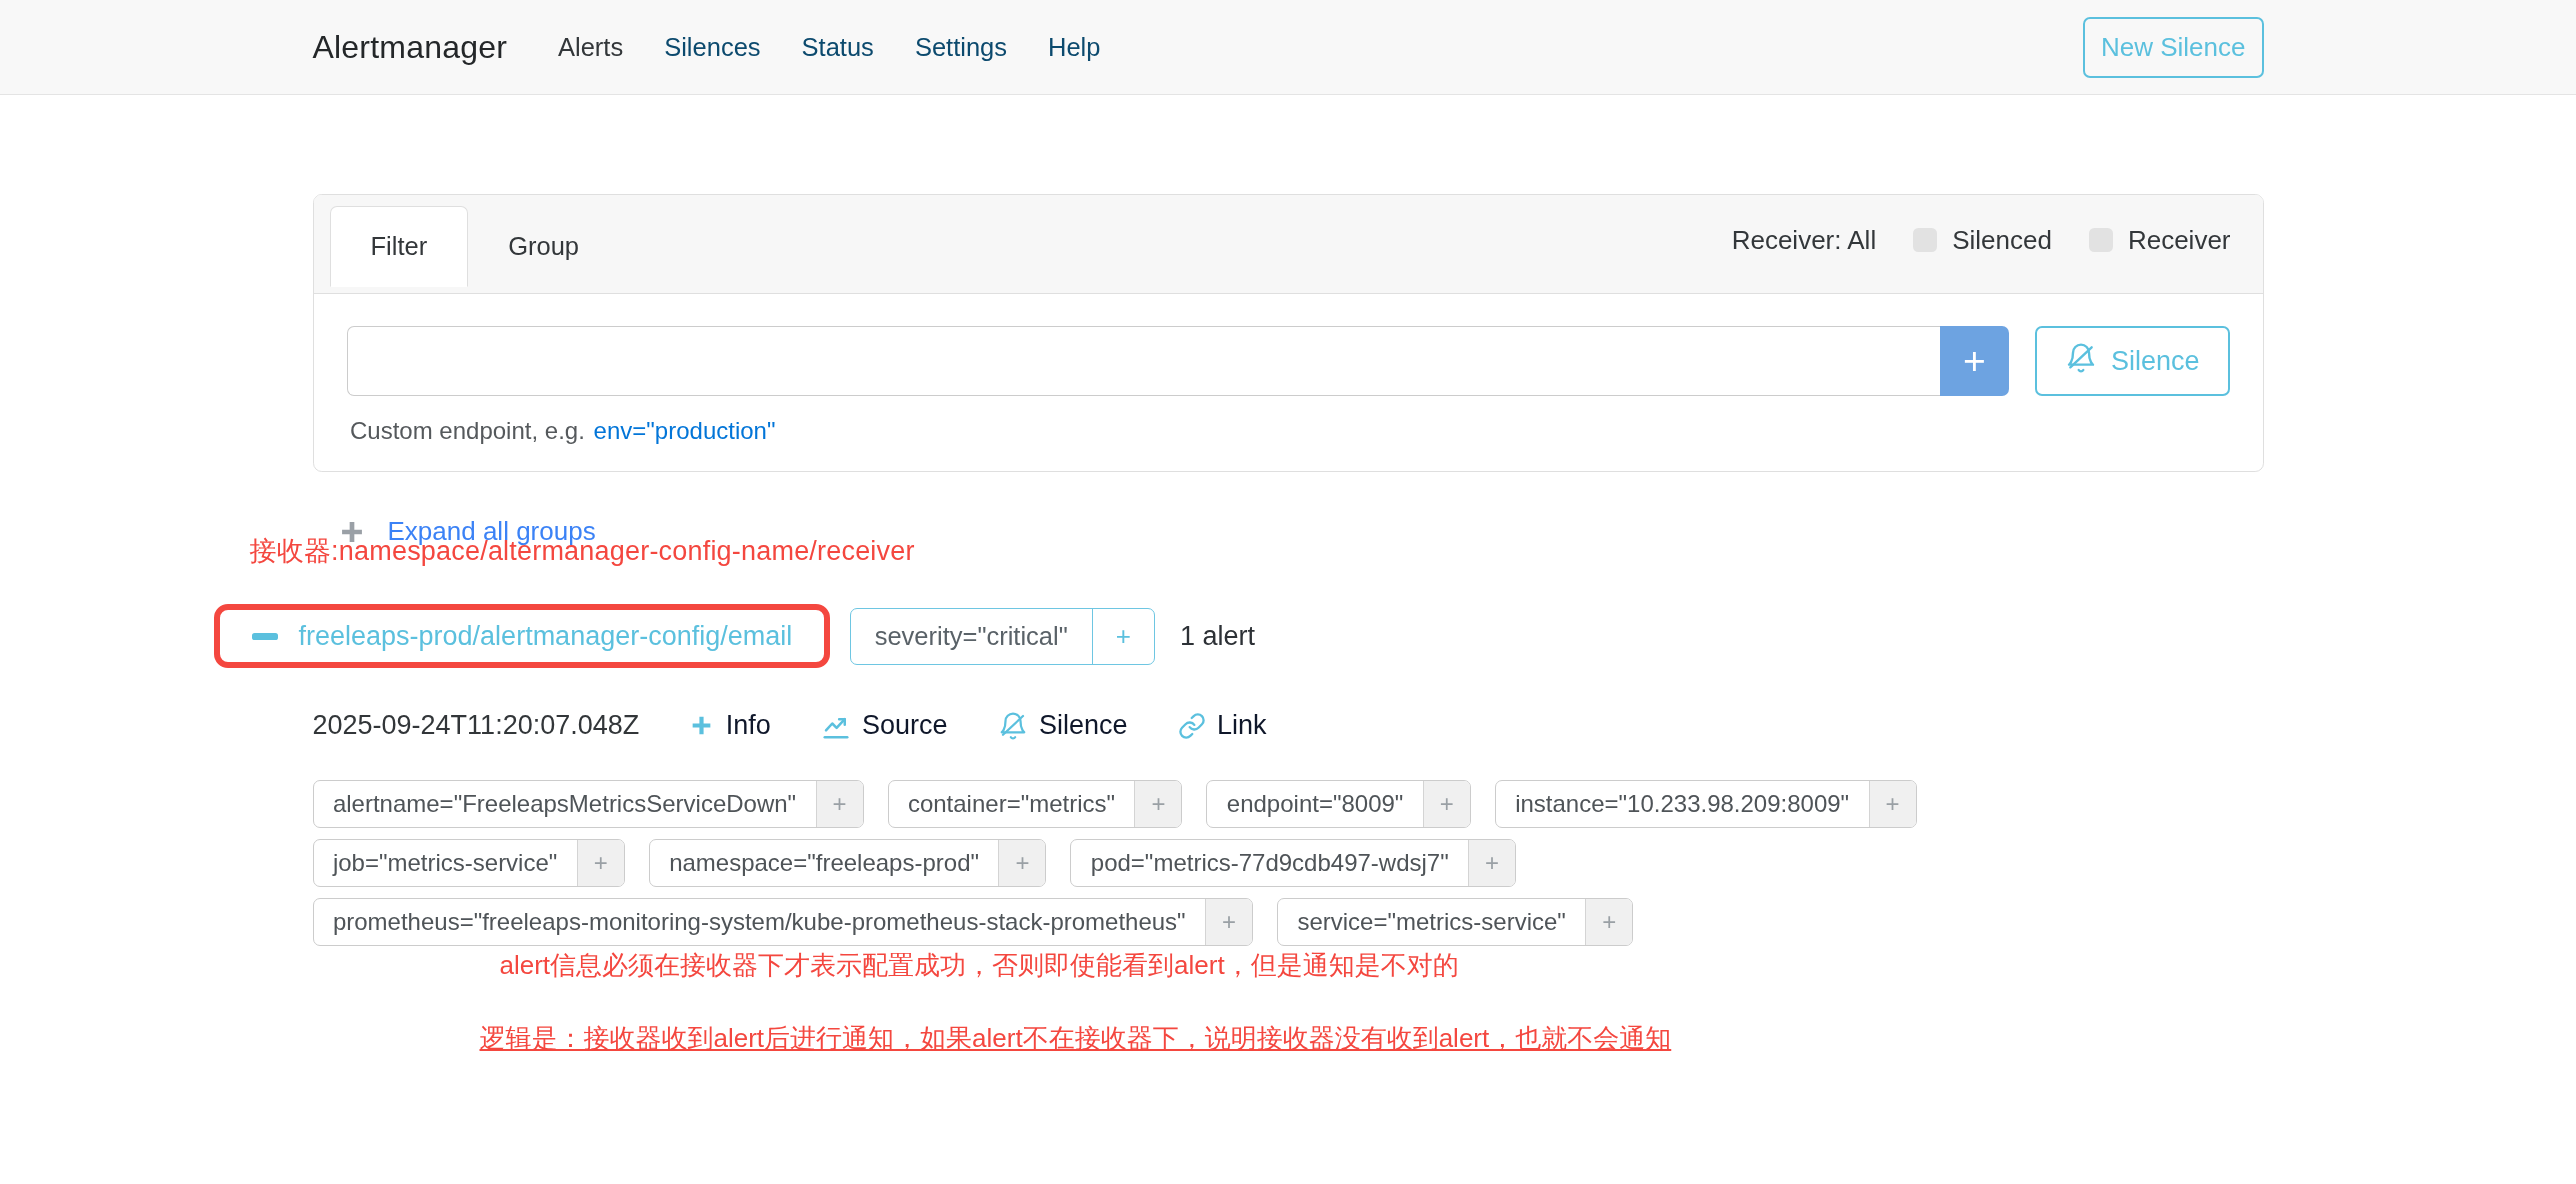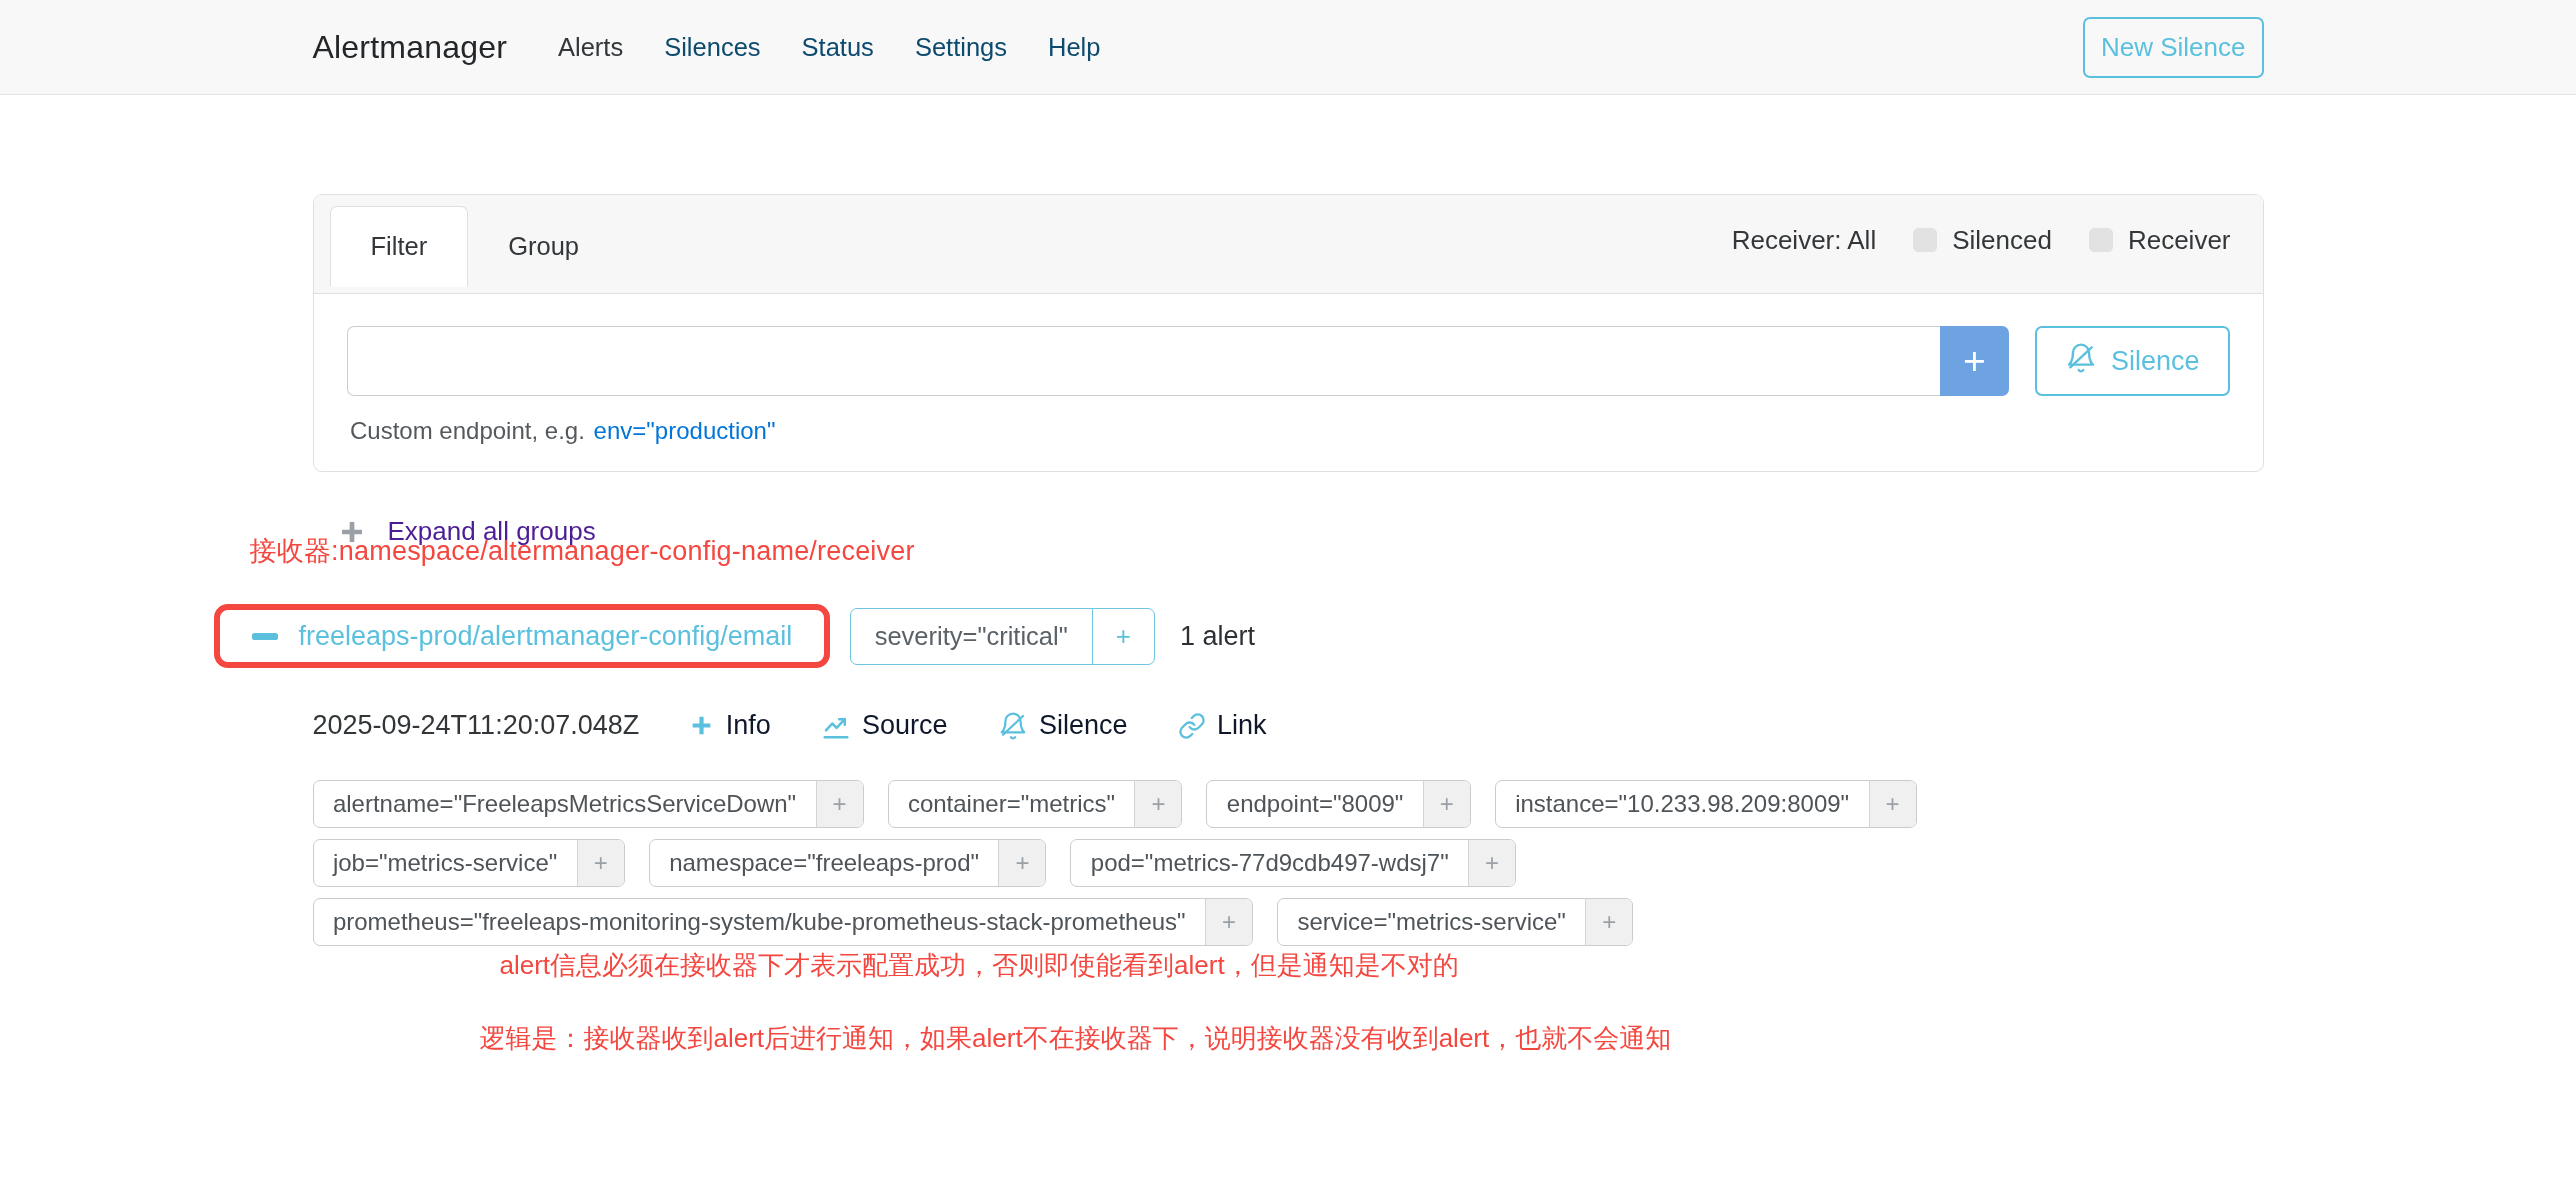--- a/index.html
+++ b/index.html
@@ -41,21 +41,21 @@
     border-radius:0 7px 7px 0; font-size:39px; font-weight:300; display:flex; align-items:center;
     justify-content:center; cursor:pointer; }
   .silence-btn { margin-left:26px; height:70px; border:2.2px solid #5bc0de; background:#fff;
     color:#5bc0de; border-radius:7px; padding:0 28px; font-size:27px; display:flex;
     align-items:center; gap:14px; cursor:pointer; }
   .hint { margin-top:21px; font-size:24px; color:#55595c; padding-left:3.5px; }
   .hint a { color:#0275d8; margin-left:8.8px; text-decoration:none; cursor:pointer; }
 
   
   .groups { margin-top:44px; }
-  .expand-row { display:flex; align-items:center; gap:22px; font-size:26px; color:#4c1d95;
+  .expand-row { display:flex; align-items:center; gap:22px; font-size:26px; color:#3b82f6;
     margin-left:25px; cursor:pointer;text-align:right; }
   .expand-row .plus-icon { color:#9aa0a6; display:flex; }
   .red-note-1 { color:#f4473f; font-size:27px; font-weight:500; margin-left:-63px; margin-top:-14px;
     letter-spacing:0.2px; }
 
   .receiver-row { margin-top:35px; display:flex; align-items:center; margin-left:-99px; }
   .red-box { border:6.2px solid #f4473f; border-radius:14px; padding:10.6px 32px; display:flex;
     align-items:center; gap:21px; background:#fff; }
   .minus-icon { width:26px; height:7px; background:#5bc0de; border-radius:2.6px; display:inline-block; }
   .receiver-link { color:#5bc0de; font-size:27px; cursor:pointer; }
@@ -78,21 +78,21 @@
   .label-row { display:flex; gap:24px; }
   .label-group { display:inline-flex; align-items:stretch; border:1.8px solid #cccccc;
     border-radius:7px; background:#fff; overflow:hidden; }
   .label-text { padding:8.8px 19.4px; font-size:24px; color:#4f5458; display:flex; align-items:center; }
   .label-plus { padding:0 16px; display:flex; align-items:center; font-size:24px; color:#9aa0a5;
     background:#f0f0f0; border-left:1.8px solid #d4d4d4; cursor:pointer; }
 
   
   .red-note-2 { margin-top:1.8px; margin-left:187px; color:#f4473f; font-size:26px; font-weight:500; }
   .red-para { margin-top:35px; margin-left:167px; color:#f4473f; font-size:26px; font-weight:500;
-    line-height:40px; }
+    line-height:40px;text-decoration:underline; }
   .red-para .indent { padding-left:13px; }
 </style>
 </head>
 <body>
 
 <header class="topbar">
   <div class="container">
     <span class="brand">Alertmanager</span>
     <nav class="mainnav">
       <a class="nav-link active">Alerts</a>

